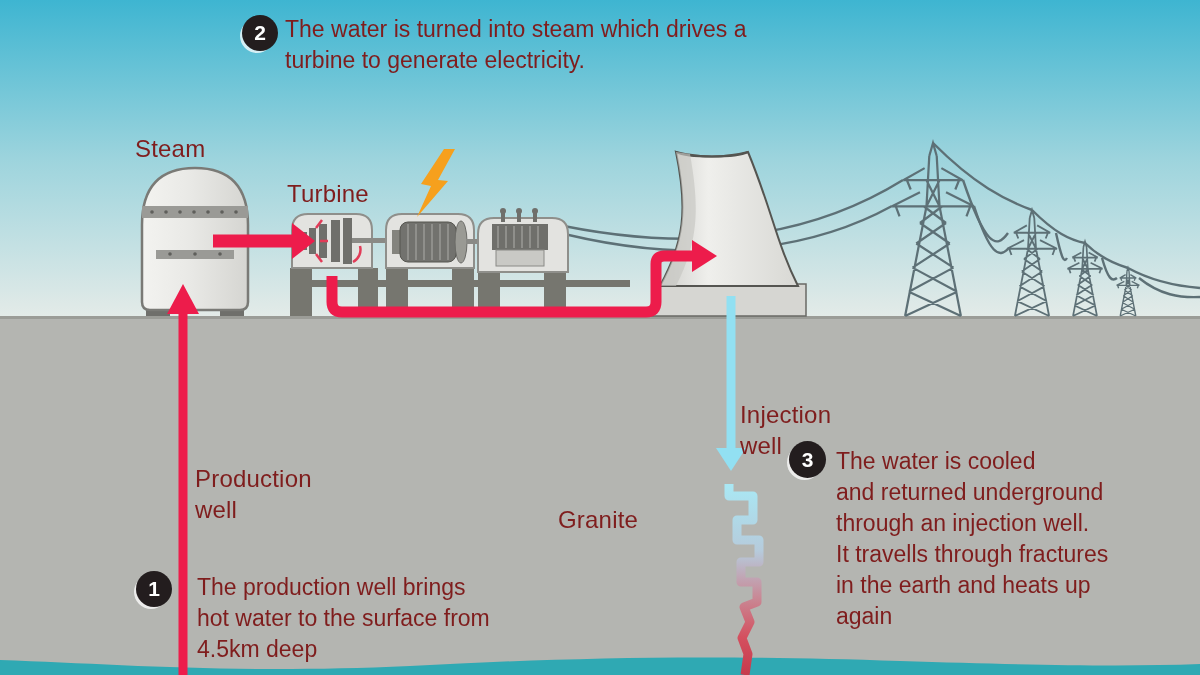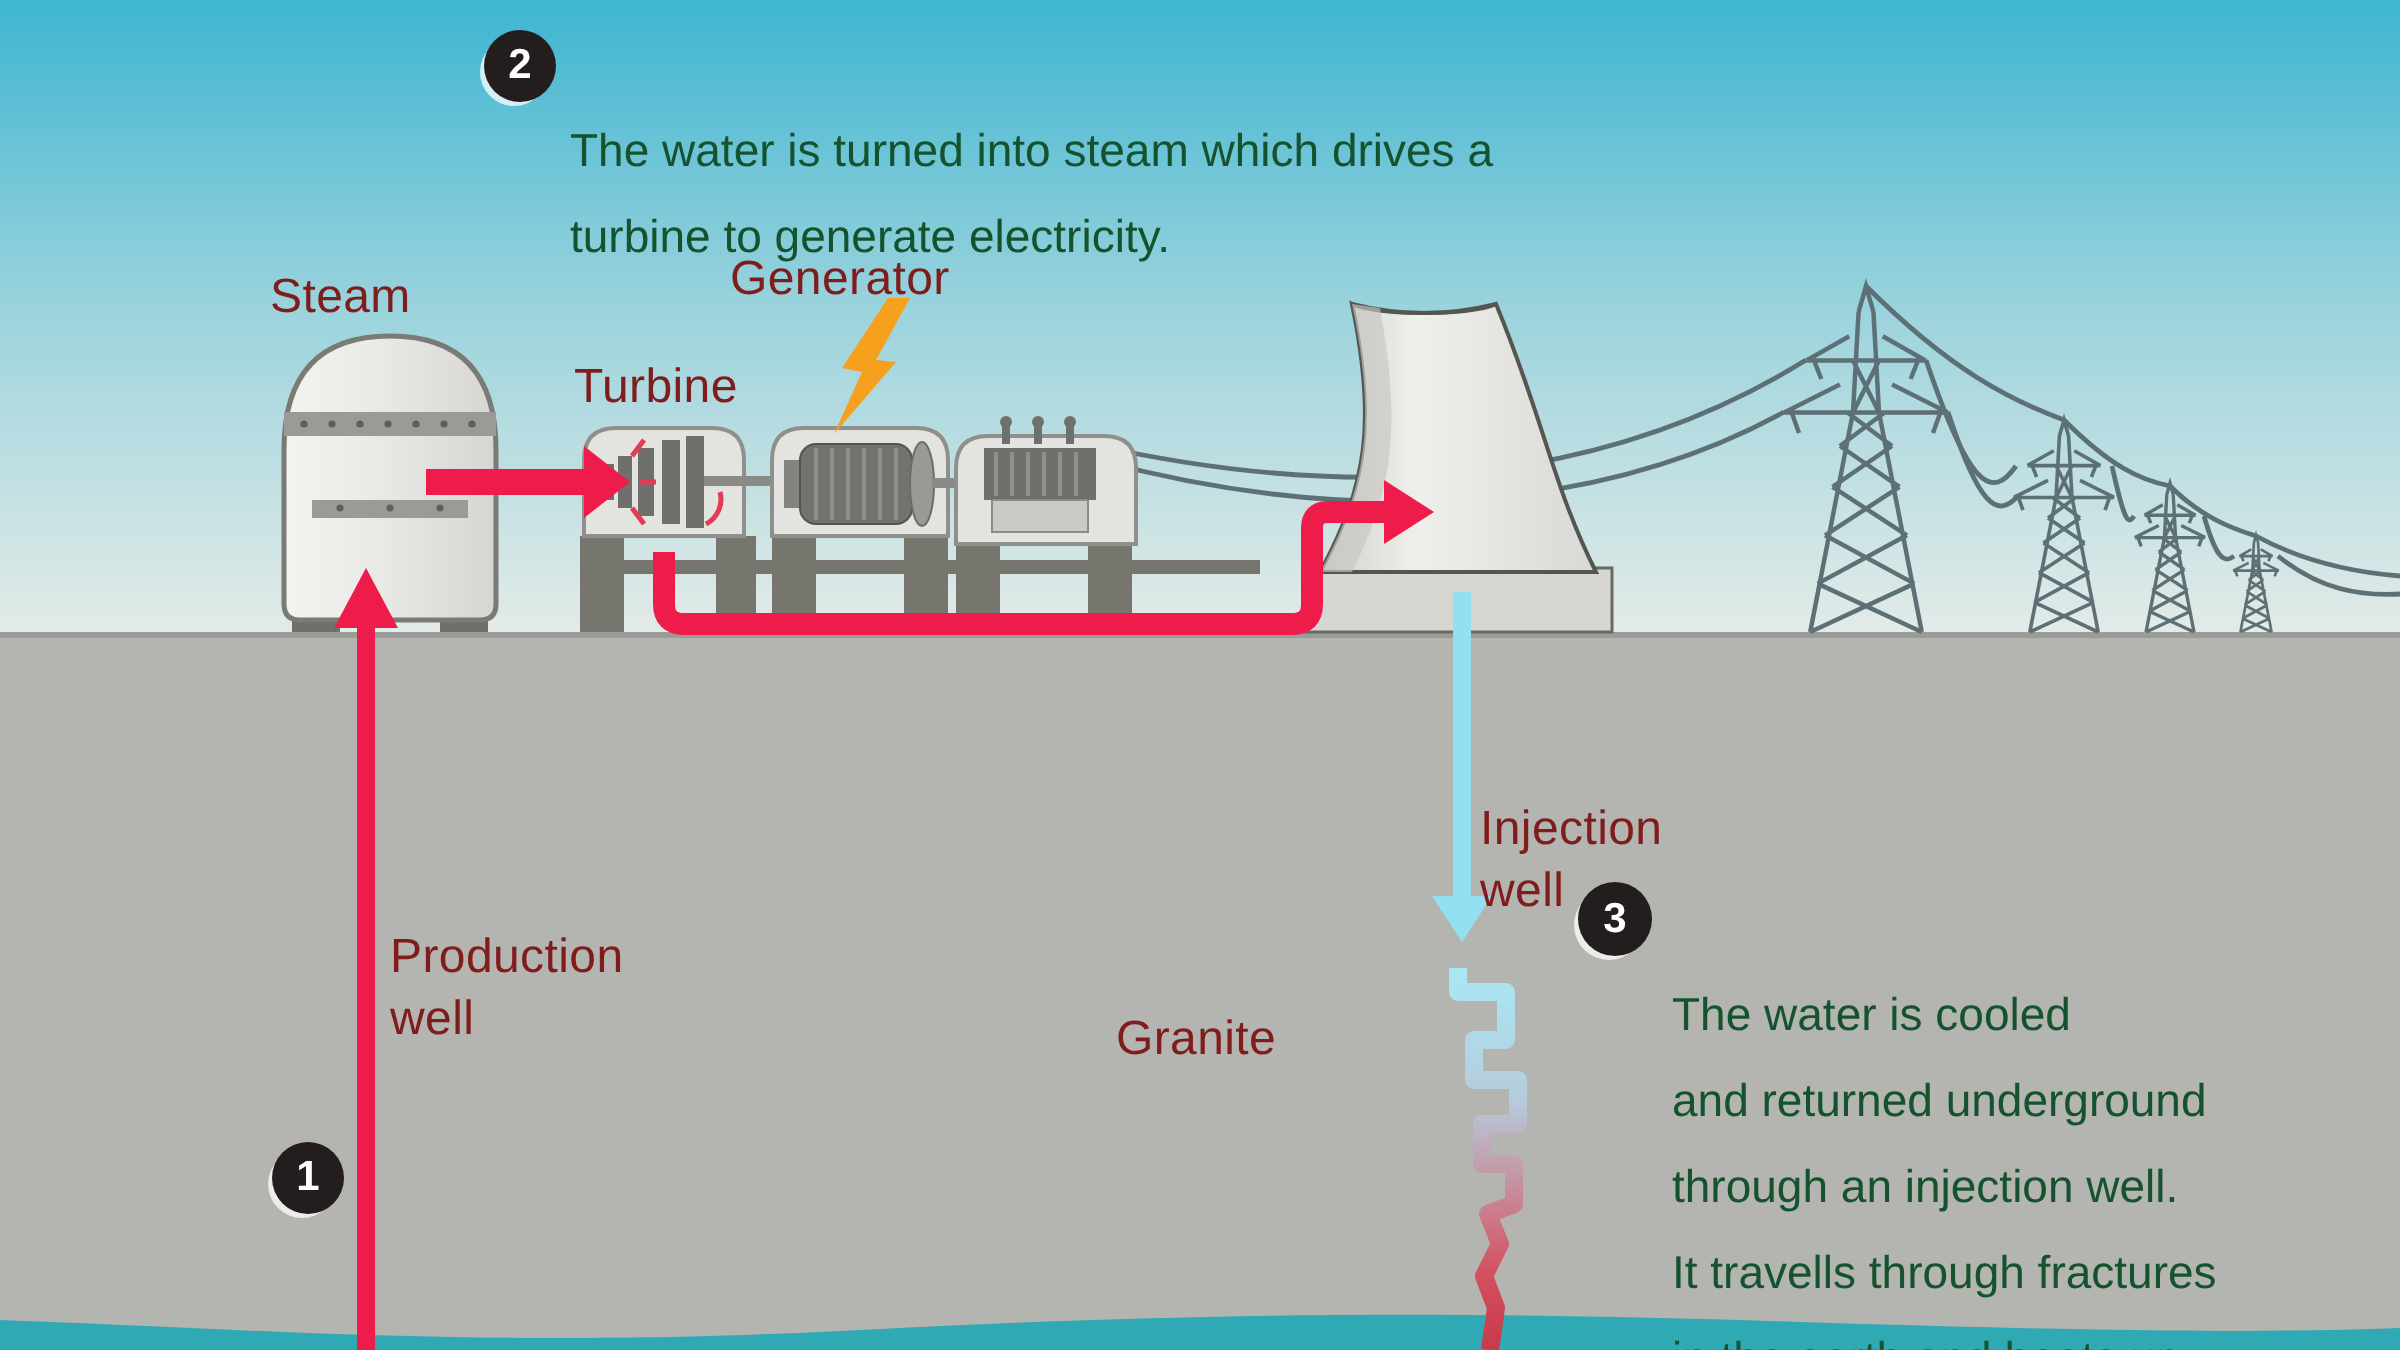--- a/index.html
+++ b/index.html
@@ -7,23 +7,22 @@
     position:relative;width:1200px;height:675px;overflow:hidden;
     font-family:"Liberation Sans", sans-serif;
     background:#b4b5b1;
   }
   .scene{position:absolute;left:0;top:0;}
   .label{
     position:absolute;color:#7f1d1d;font-size:24px;line-height:31px;
     white-space:pre-line;letter-spacing:.2px;
   }
   .step-text{
-    position:absolute;color:#14532d;font-size:23px;line-height:43px;
+    position:absolute;color:#7f1d1d;font-size:23px;line-height:31px;
     white-space:pre-line;
-    margin-top:40px;
   }
   .badge{
     position:absolute;background:#231d1e;color:#ffffff;border-radius:50%;
     display:flex;align-items:center;justify-content:center;
     font-weight:bold;box-shadow:-3px 3px 0 -1px rgba(255,255,255,.75);
   }
   .badge.b1{left:136px;top:571px;width:36px;height:36px;font-size:21px;}
   .badge.b2{left:242px;top:15px;width:36px;height:36px;font-size:21px;}
   .badge.b3{left:789px;top:441px;width:37px;height:37px;font-size:21px;}
 </style>
@@ -204,33 +203,35 @@
       <line x1="731" y1="296" x2="731" y2="450" stroke="#92e0f2" stroke-width="9"></line>
       <polygon points="716,448 746,448 731,471" fill="#92e0f2"></polygon>
       <polyline points="729,484 729,496 753,496 753,520 737,520 737,540 759,540 759,562 741,562 741,582 757,582 757,602 744,607 750,622 742,638 748,654 745,675" fill="none" stroke="url(#fracg)" stroke-width="9" stroke-linejoin="round"></polyline>
     </g>
 
     <path d="M444,149 L455,149 L438,180 L448,181 L417,217 L431,186 L421,184 Z" fill="#f6a01d"></path>
   </svg>
 
   <div class="label" style="left:135px;top:133px;">Steam</div>
   <div class="label" style="left:287px;top:178px;">Turbine</div>
-  <div class="label" style="left:365px;top:124px;">Generator</div>
   <div class="label" style="left:740px;top:366px;margin-top:33px;">Injection
 well</div>
   <div class="label" style="left:195px;top:463px;">Production
 well</div>
   <div class="label" style="left:546px;top:504px;margin-left:12px;">Granite</div>
 
   <div class="badge b2">2</div>
   <div class="badge b1">1</div>
   <div class="badge b3">3</div>
 
   <div class="step-text" style="left:285px;top:14px;width:560px;">The water is turned into steam which drives a
 turbine to generate electricity.</div>
+  <div class="step-text" style="left:197px;top:572px;width:370px;">The production well brings
+hot water to the surface from
+4.5km deep</div>
   <div class="step-text" style="left:836px;top:446px;width:360px;">The water is cooled
 and returned underground
 through an injection well.
 It travells through fractures
 in the earth and heats up
 again</div>
 
 </div>
 
 </body></html>

